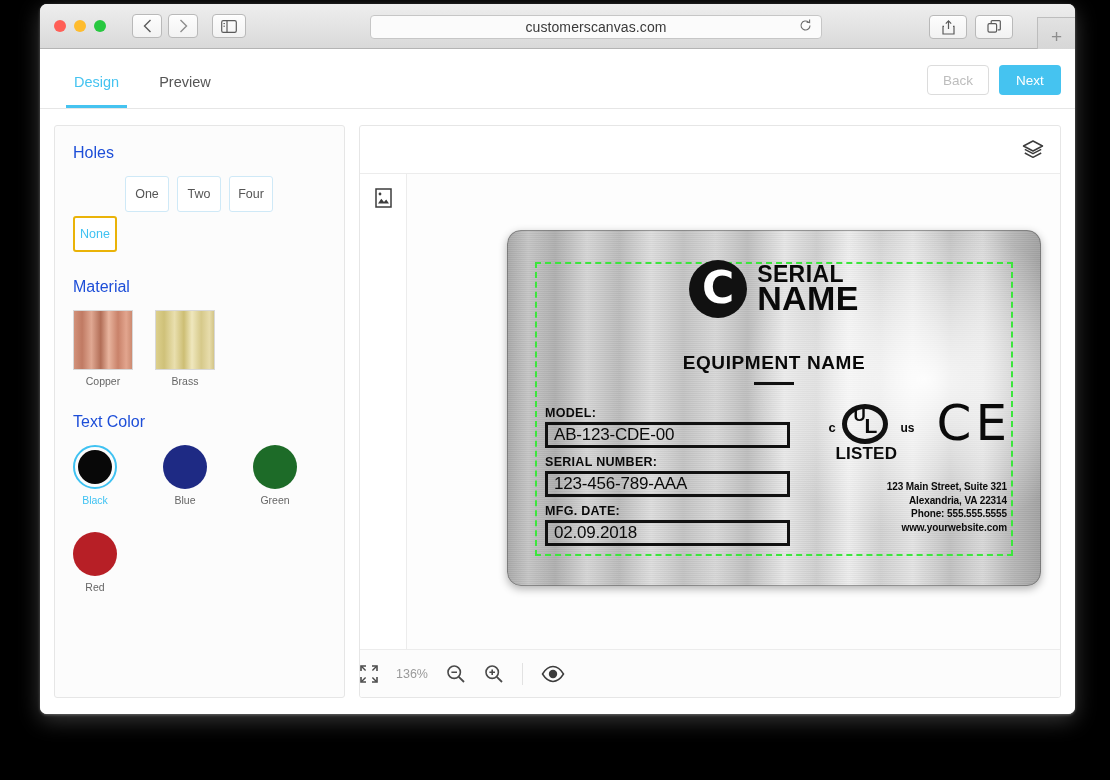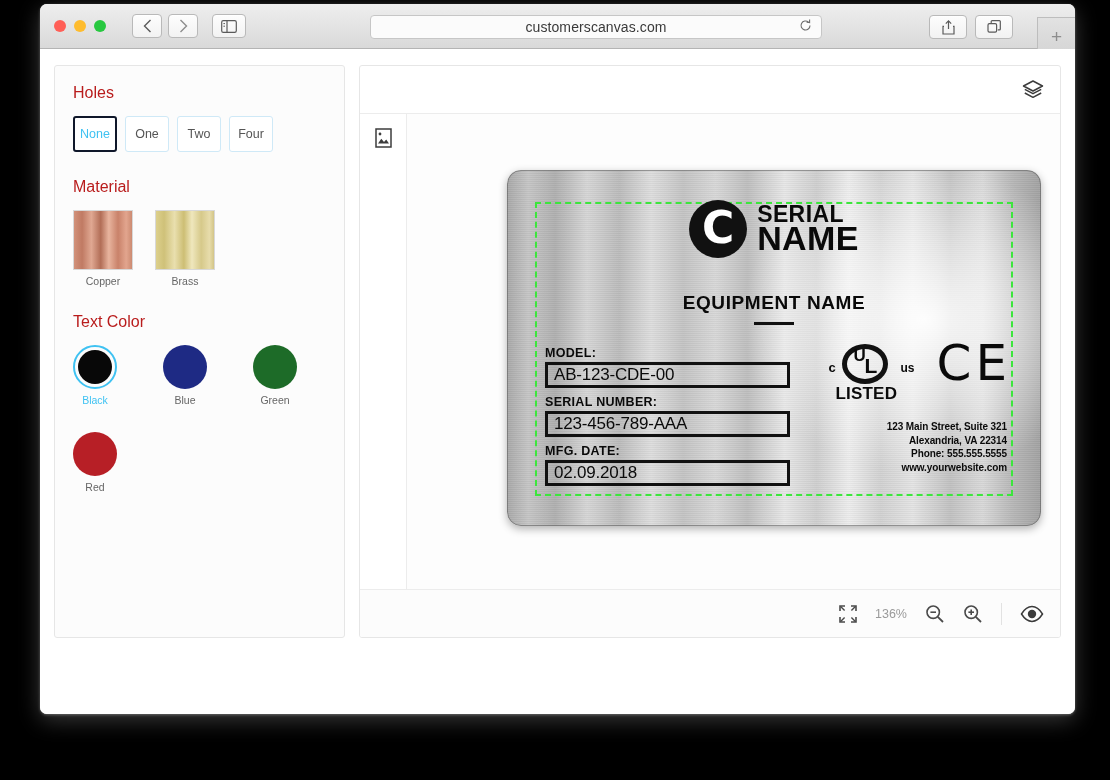--- a/index.html
+++ b/index.html
@@ -126,34 +126,34 @@
   
   .options-panel {
     width: 291px;
     background: #fcfcfc;
     border: 1px solid #e6e6e6;
     border-radius: 3px;
     padding: 18px 18px 0 18px;
     overflow: hidden;
   }
   .group-title {
-    font-size: 16px; color: #b91c1c; font-weight: 400;
+    font-size: 16px; color: #1d4ed8; font-weight: 400;
     margin-bottom: 14px;
   }
   .group { margin-bottom: 26px; }
 
   .hole-opts { display: flex; gap: 8px; }
   .hole-opt {
     width: 44px; height: 36px;
     border: 1px solid #cfe9f7; border-radius: 3px;
     display:flex;align-items:center;justify-content:center;
     font-size: 12.5px; color: #555; background: #fff;
     cursor: pointer;
   }
-  .hole-opt.selected { border: 2px solid #0f172a; color: #3fc2f2; }
+  .hole-opt.selected { border: 2px solid #eab308; color: #3fc2f2; margin-top: 40px; }
 
   .mat-opts { display: flex; gap: 22px; }
   .mat-opt { width: 60px; cursor: pointer; }
   .mat-swatch {
     width: 60px; height: 60px;
     border: 1px solid #d8d8d8;
   }
   .mat-opt.selected .mat-swatch { border: 2px solid #28bdf0; padding: 2px; background:#fff; }
   .mat-swatch-inner { width: 100%; height: 100%; }
   .mat-label {
@@ -217,21 +217,21 @@
     cursor: pointer;
   }
   .canvas-stage {
     flex: 1; position: relative;
     background: #fdfdfd;
     overflow: hidden;
   }
   .canvas-bottombar {
     height: 48px;
     border-top: 1px solid #ececec;
-    display: flex; align-items: center; justify-content: flex-end;
+    display: flex; align-items: center; 
     gap: 18px; padding-right: 16px;
     background: #fcfcfc;
   }
   .zoom-pct { font-size: 12.5px; color: #9a9a9a; }
   .zbtn { cursor:pointer; color:#6d6d6d; display:flex;align-items:center; }
   .vdiv { width: 1px; height: 22px; background: #e2e2e2; }
 
   
   .plate {
     position: absolute;
@@ -387,20 +387,38 @@
       </div>
     </div>
 
     <div class="newtab">
       <span>+</span>
     </div>
   </div>
 
   <div class="app">
 
+    <div class="app-header">
+      <div class="tabs">
+        <div class="tab active" style="color: rgb(69, 195, 240);">
+          <span>Design</span>
+        </div>
+        <div class="tab">
+          <span>Preview</span>
+        </div>
+      </div>
+      <div class="header-actions">
+        <div class="btn-back">
+          <span>Back</span>
+        </div>
+        <div class="btn-next">
+          <span>Next</span>
+        </div>
+      </div>
+    </div>
 
     <div class="body-split">
 
       <div class="options-panel">
 
         <div class="group">
           <div class="group-title">Holes</div>
           <div class="hole-opts">
             <div class="hole-opt selected">
               <span>None</span>

